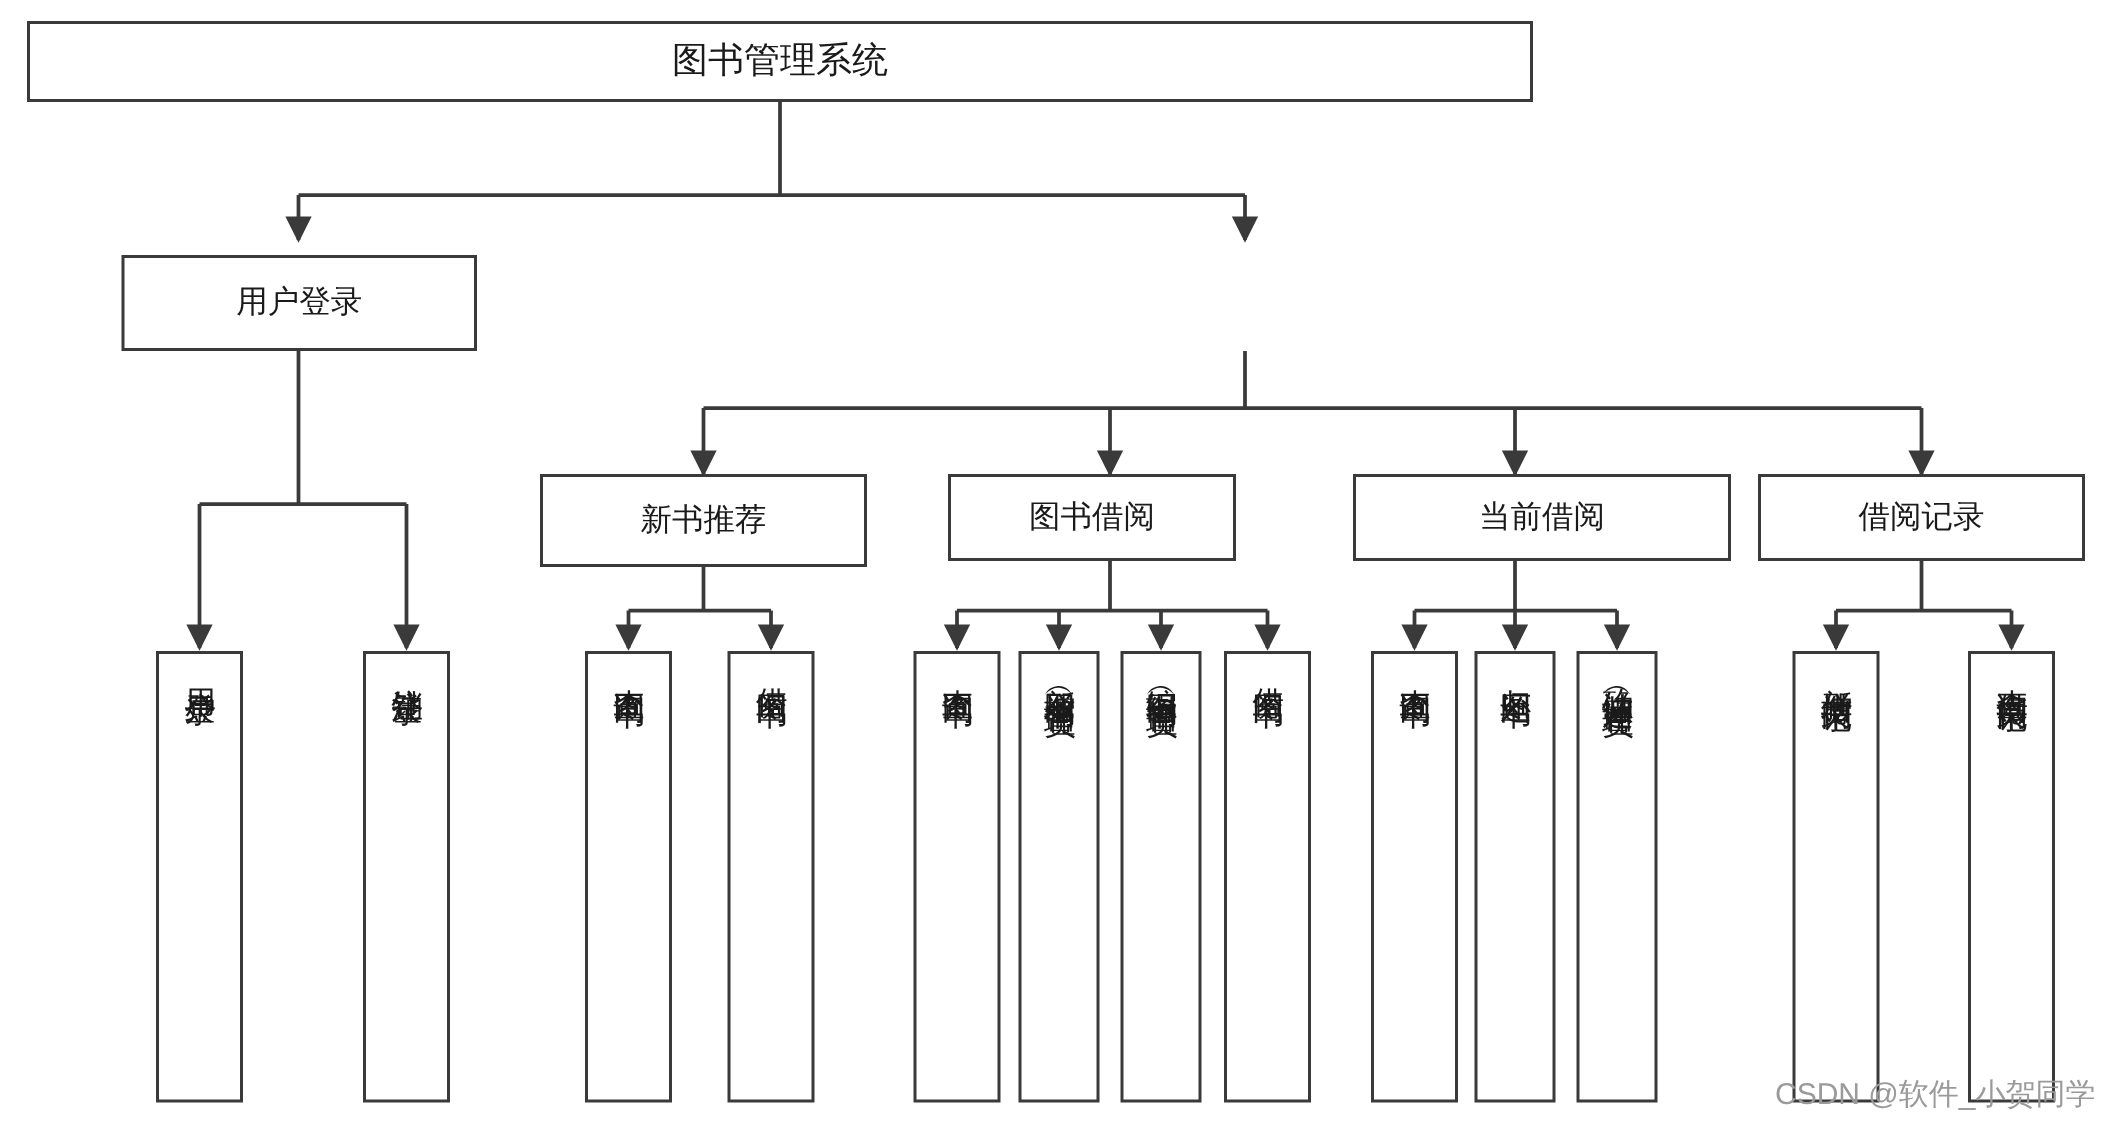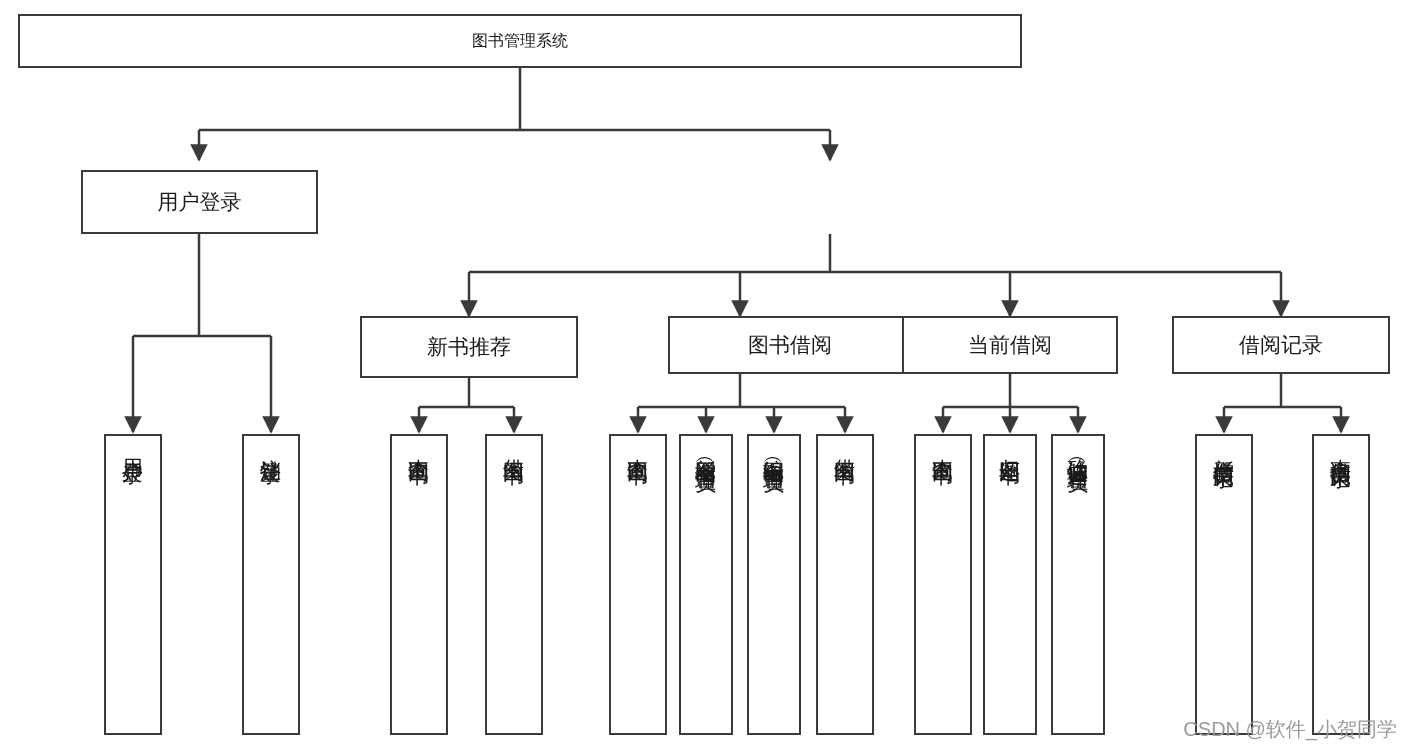--- a/index.html
+++ b/index.html
@@ -39,21 +39,21 @@
   .node .label {
     display: block;
     text-align: center;
     line-height: 1.12;
     white-space: nowrap;
   }
   .node.horiz .label {
     font-size: 21px;
   }
   .node.root .label {
-    font-size: 16px;
+    font-size: 24px;
   }
   .node.leaf {
     align-items: flex-start;
     padding-top: 6px;
   }
   .node.leaf .label {
     writing-mode: vertical-rl;
     text-orientation: upright;
     font-size: 21px;
     letter-spacing: 2px;
@@ -128,24 +128,24 @@
     <span class="label">图书管理系统</span>
   </div>
 
   <div class="node horiz" style="left:81px; top:170px; width:237px; height:64px;">
     <span class="label">用户登录</span>
   </div>
 
   <div class="node horiz" style="left:360px; top:316px; width:218px; height:62px;">
     <span class="label">新书推荐</span>
   </div>
-  <div class="node horiz" style="left:668px; top:316px; width:244px; height:58px;">
+  <div class="node horiz" style="left:632px; top:316px; width:192px; height:58px;">
     <span class="label">图书借阅</span>
   </div>
-  <div class="node horiz" style="left:902px; top:316px; width:216px; height:58px;">
+  <div class="node horiz" style="left:902px; top:316px; width:252px; height:58px;">
     <span class="label">当前借阅</span>
   </div>
   <div class="node horiz" style="left:1172px; top:316px; width:218px; height:58px;">
     <span class="label">借阅记录</span>
   </div>
 
   <div class="node leaf" style="left:104px; top:434px; width:58px; height:301px;">
     <span class="label">用户登录</span>
   </div>
   <div class="node leaf" style="left:242px; top:434px; width:58px; height:301px;">

